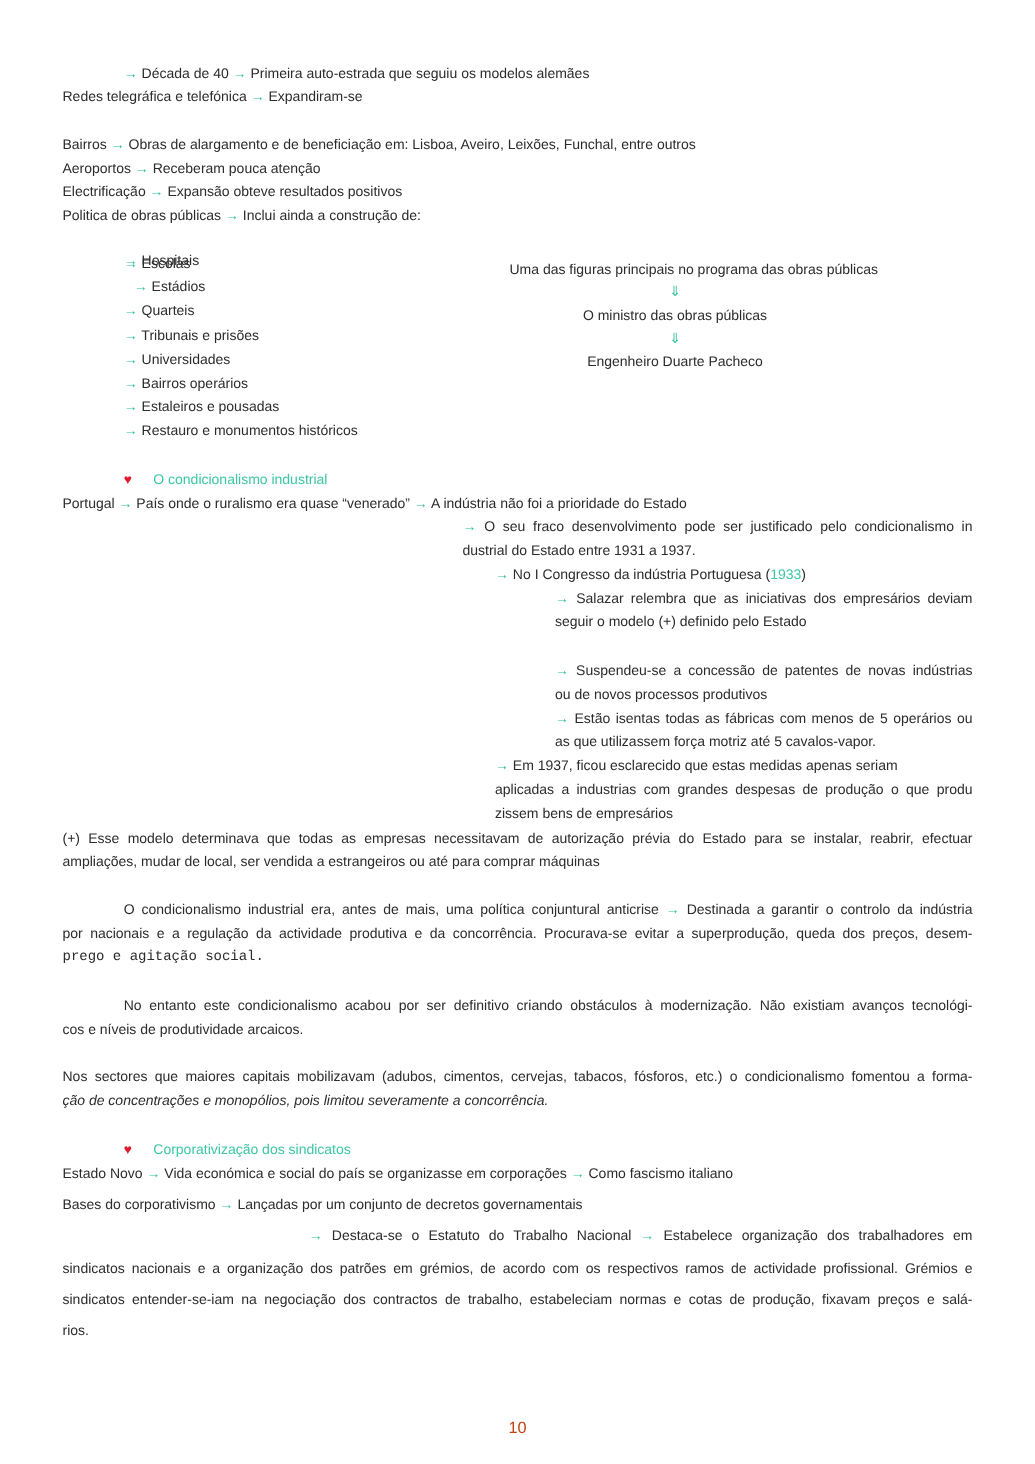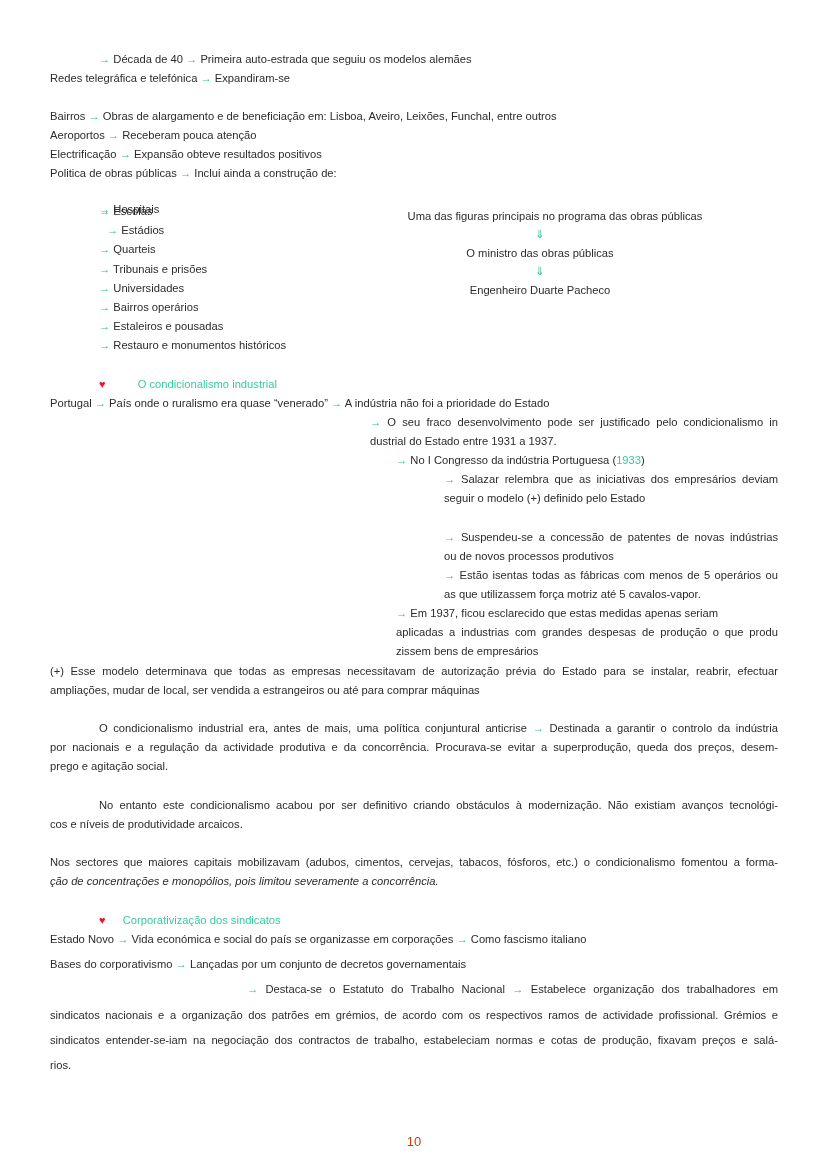--- a/index.html
+++ b/index.html
@@ -67,21 +67,21 @@
 <div>
   <div class="ln center" style="left:390px;width:330px;top:209px;">Uma das figuras principais no programa das obras públicas</div>
   <div class="ln center arr" style="left:390px;width:300px;top:227px;">⇓</div>
   <div class="ln center" style="left:390px;width:300px;top:246px;">O ministro das obras públicas</div>
   <div class="ln center arr" style="left:390px;width:300px;top:264px;">⇓</div>
   <div class="ln center" style="left:390px;width:300px;top:283px;">Engenheiro Duarte Pacheco</div>
 </div>
 
 <div class="ln" style="left:99px;top:377px;">
   <span class="heart">♥</span>
-  <span class="teal" style="margin-left:29px;">O condicionalismo industrial</span>
+  <span class="teal" style="margin-left:14px;">O condicionalismo industrial</span>
 </div>
 <div class="ln" style="left:50px;top:396px;">
   <span>Portugal</span>
   <span class="arr">→</span>
   <span>País onde o ruralismo era quase “venerado”</span>
   <span class="arr">→</span>
   <span>A indústria não foi a prioridade do Estado</span>
 </div>
 
 <div class="ln just-full" style="left:370px;width:408px;top:415px;">
@@ -122,21 +122,21 @@
 
 <div class="ln just-full" style="left:50px;width:728px;top:664px;">(+) Esse modelo determinava que todas as empresas necessitavam de autorização prévia do Estado para se instalar, reabrir, efectuar</div>
 <div class="ln" style="left:50px;top:683px;">ampliações, mudar de local, ser vendida a estrangeiros ou até para comprar máquinas</div>
 
 <div class="ln just-full" style="left:99px;width:679px;top:721px;">
   <span>O condicionalismo industrial era, antes de mais, uma política conjuntural anticrise</span>
   <span class="arr">→</span>
   <span>Destinada a garantir o controlo da indústria</span>
 </div>
 <div class="ln just-full" style="left:50px;width:728px;top:740px;">por nacionais e a regulação da actividade produtiva e da concorrência. Procurava-se evitar a superprodução, queda dos preços, desem-</div>
-<div class="ln" style="left:50px;top:759px;">prego e agitação social.</div>
+<div class="ln" style="left:50px;top:759px;font-family:Liberation Mono, monospace;">prego e agitação social.</div>
 
 <div class="ln just-full" style="left:99px;width:679px;top:798px;">No entanto este condicionalismo acabou por ser definitivo criando obstáculos à modernização. Não existiam avanços tecnológi-</div>
 <div class="ln" style="left:50px;top:817px;">cos e níveis de produtividade arcaicos.</div>
 
 <div class="ln just-full" style="left:50px;width:728px;top:855px;">Nos sectores que maiores capitais mobilizavam (adubos, cimentos, cervejas, tabacos, fósforos, etc.) o condicionalismo fomentou a forma-</div>
 <div class="ln" style="left:50px;top:874px;font-style:italic;">ção de concentrações e monopólios, pois limitou severamente a concorrência.</div>
 
 <div class="ln" style="left:99px;top:913px;">
   <span class="heart">♥</span>
   <span class="teal" style="margin-left:14px;">Corporativização dos sindicatos</span>

